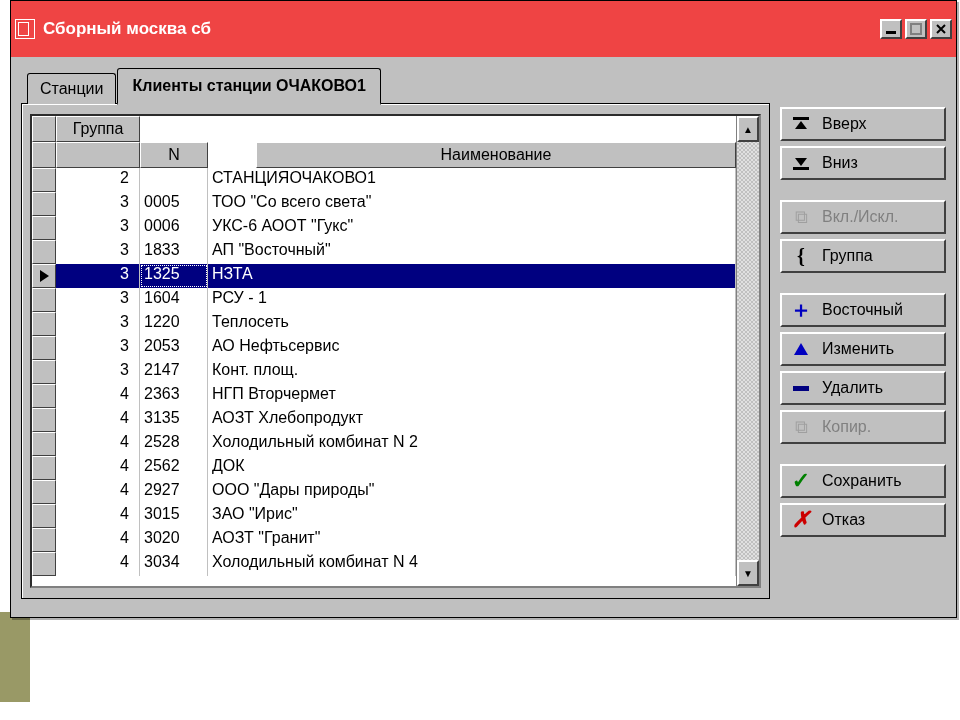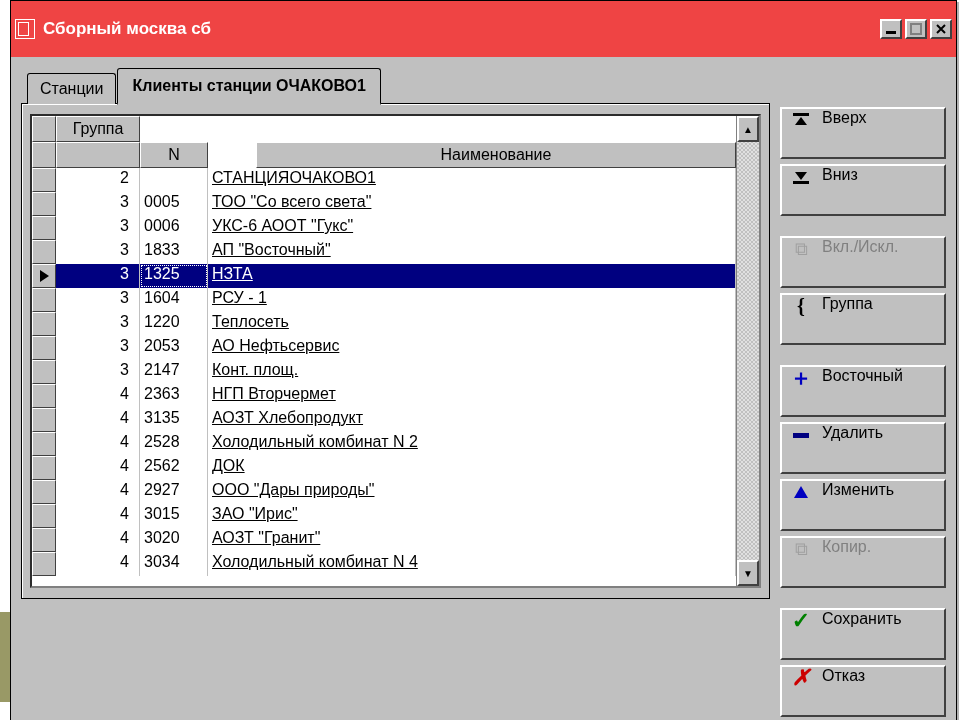--- a/index.html
+++ b/index.html
@@ -151,21 +151,21 @@
     box-sizing:border-box;
     border-right: 1px solid #c0c0c0;
     height: 100%;
     padding: 1px 4px 0 4px;
     overflow:hidden;
     white-space: nowrap;
   }
   .d-marker { width:24px; background:#c0c0c0; border: 1px solid; border-color:#fff #404040 #404040 #fff; text-align:center; }
   .d-group  { width:84px; text-align:right; padding-right:10px;}
   .d-n      { width:68px; text-align:left; padding-right:6px;}
-  .d-name   { flex:1; text-align:left;text-decoration:underline; }
+  .d-name   { flex:1; text-align:left; }
   .drow.sel .d-group,
   .drow.sel .d-n,
   .drow.sel .d-name { background:#000080; color:#fff; }
   .drow.sel .d-n { outline: 1px dotted #fff; outline-offset: -2px; }
   .marker-tri {
     display:inline-block;
     width:0;height:0;
     border-top:6px solid transparent;
     border-bottom:6px solid transparent;
     border-left:9px solid #000;
@@ -189,25 +189,25 @@
 
   
   .right {
     width: 166px;
     display:flex; flex-direction:column;
     padding-top: 40px;
     gap: 5px;
   }
   .group-gap { height: 10px; }
   .btn {
-    height: 52px;
+    height: 34px;
     background:#c0c0c0;
     border: 2px solid;
     border-color:#fff #404040 #404040 #fff;
-    display:flex; 
+    display:flex; align-items:center;
     padding: 0 8px;
     gap: 10px;
     font-size:16px;
     box-sizing:border-box;
   }
   .btn.disabled { color:#808080; }
   .btn.disabled .ico { opacity:.5; filter: grayscale(1); }
   .ico {
     width:22px; height:22px;
     display:flex;align-items:center;justify-content:center;
@@ -414,30 +414,30 @@
         <span class="ico ico-br">{</span>
         <span>Группа</span>
       </div>
       <div class="group-gap"></div>
       <div class="btn">
         <span class="ico ico-plus">＋</span>
         <span>Восточный</span>
       </div>
       <div class="btn">
         <span class="ico">
+            <span class="ico-tri"></span>
+          </span>
+        <span>Изменить</span>
+      </div>
+      <div class="btn">
+        <span class="ico">
             <span class="ico-minus"></span>
           </span>
         <span>Удалить</span>
       </div>
-      <div class="btn">
-        <span class="ico">
-            <span class="ico-tri"></span>
-          </span>
-        <span>Изменить</span>
-      </div>
       <div class="btn disabled">
         <span class="ico ico-dots">⧉</span>
         <span>Копир.</span>
       </div>
       <div class="group-gap"></div>
       <div class="btn">
         <span class="ico ico-check">✓</span>
         <span>Сохранить</span>
       </div>
       <div class="btn">

